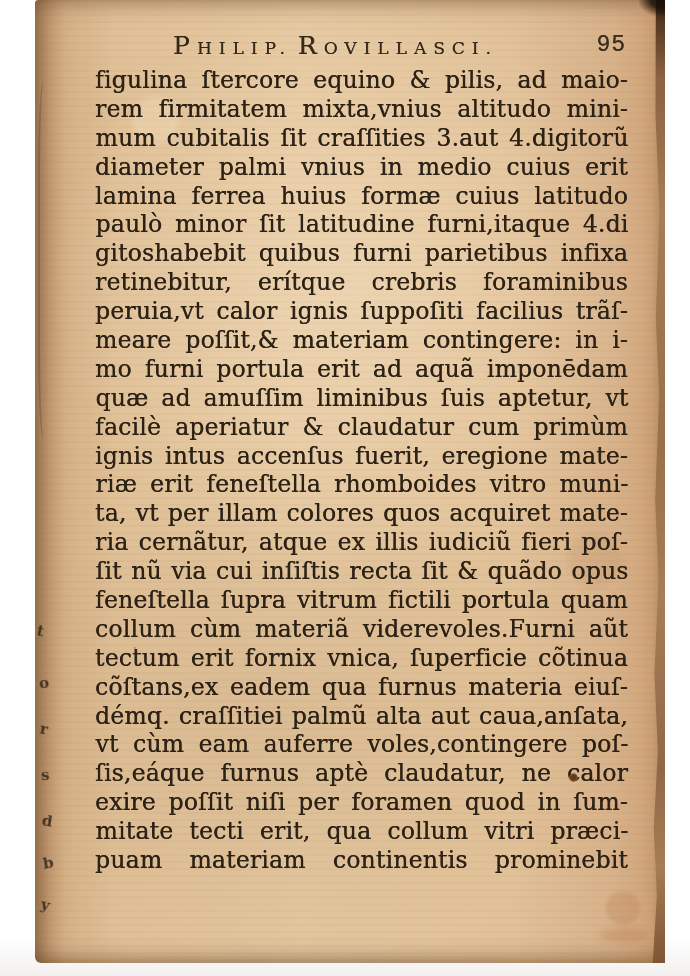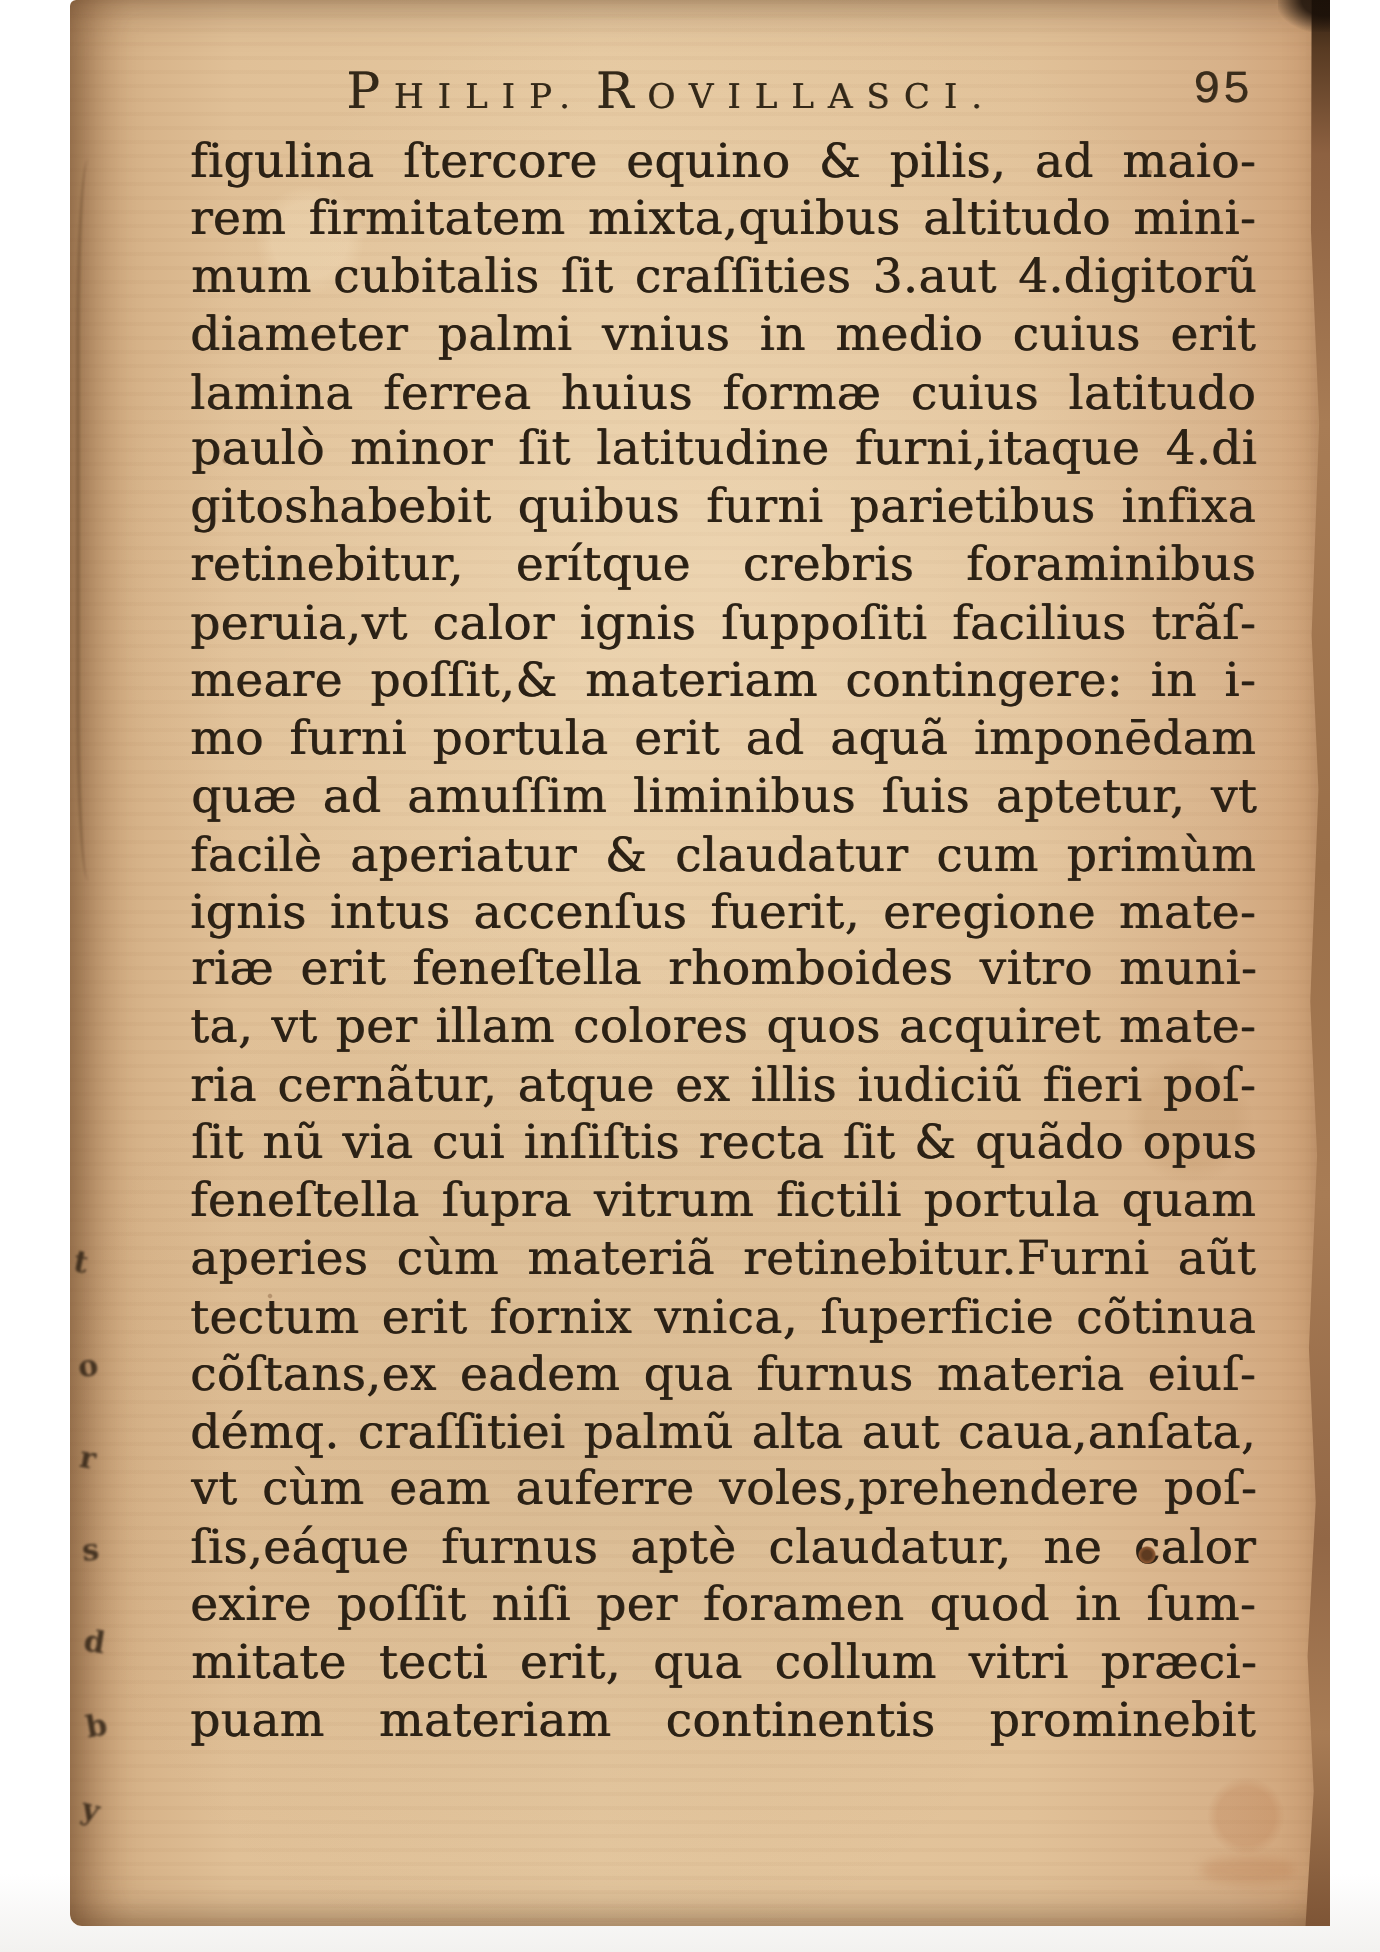--- a/index.html
+++ b/index.html
@@ -202,43 +202,43 @@
 
       <div class="running-head">
         <div class="head-title">
           <span class="initial">P</span><span class="rest">HILIP.</span><span class="wordgap"></span><span class="initial">R</span><span class="rest">OVILLASCI.</span>
         </div>
         <div class="page-number">95</div>
       </div>
 
       <div class="lines">
         <div class="line">figulina ſtercore equino &amp; pilis, ad maio-</div>
-        <div class="line">rem firmitatem mixta,quibus altitudo mini-</div>
+        <div class="line">rem firmitatem mixta,vnius altitudo mini-</div>
         <div class="line">mum cubitalis ſit craſſities 3.aut 4.digitorũ</div>
         <div class="line">diameter palmi vnius in medio cuius erit</div>
         <div class="line">lamina ferrea huius formæ cuius latitudo</div>
         <div class="line">paulò minor ſit latitudine furni,itaque 4.di</div>
         <div class="line">gitoshabebit quibus furni parietibus infixa</div>
         <div class="line">retinebitur, erítque crebris foraminibus</div>
         <div class="line">peruia,vt calor ignis ſuppoſiti facilius trãſ-</div>
         <div class="line">meare poſſit,&amp; materiam contingere: in i-</div>
         <div class="line">mo furni portula erit ad aquã imponēdam</div>
         <div class="line">quæ ad amuſſim liminibus ſuis aptetur, vt</div>
         <div class="line">facilè aperiatur &amp; claudatur cum primùm</div>
         <div class="line">ignis intus accenſus fuerit, eregione mate-</div>
         <div class="line">riæ erit feneſtella rhomboides vitro muni-</div>
         <div class="line">ta, vt per illam colores quos acquiret mate-</div>
         <div class="line">ria cernãtur, atque ex illis iudiciũ fieri poſ-</div>
         <div class="line">ſit nũ via cui inſiſtis recta ſit &amp; quãdo opus</div>
         <div class="line">feneſtella ſupra vitrum fictili portula quam</div>
-        <div class="line">aperies cùm materiã retinebitur.Furni aũt</div>
+        <div class="line">collum cùm materiã viderevoles.Furni aũt</div>
         <div class="line">tectum erit fornix vnica, ſuperficie cõtinua</div>
         <div class="line">cõſtans,ex eadem qua furnus materia eiuſ-</div>
         <div class="line">démq. craſſitiei palmũ alta aut caua,anſata,</div>
-        <div class="line">vt cùm eam auferre voles,prehendere poſ-</div>
+        <div class="line">vt cùm eam auferre voles,contingere poſ-</div>
         <div class="line">ſis,eáque furnus aptè claudatur, ne calor</div>
         <div class="line">exire poſſit niſi per foramen quod in ſum-</div>
         <div class="line">mitate tecti erit, qua collum vitri præci-</div>
         <div class="line">puam materiam continentis prominebit</div>
       </div>
     </div>
 
     <div class="margin-marks">
       <span class="margin-mark">t</span>
       <span class="margin-mark">o</span>

